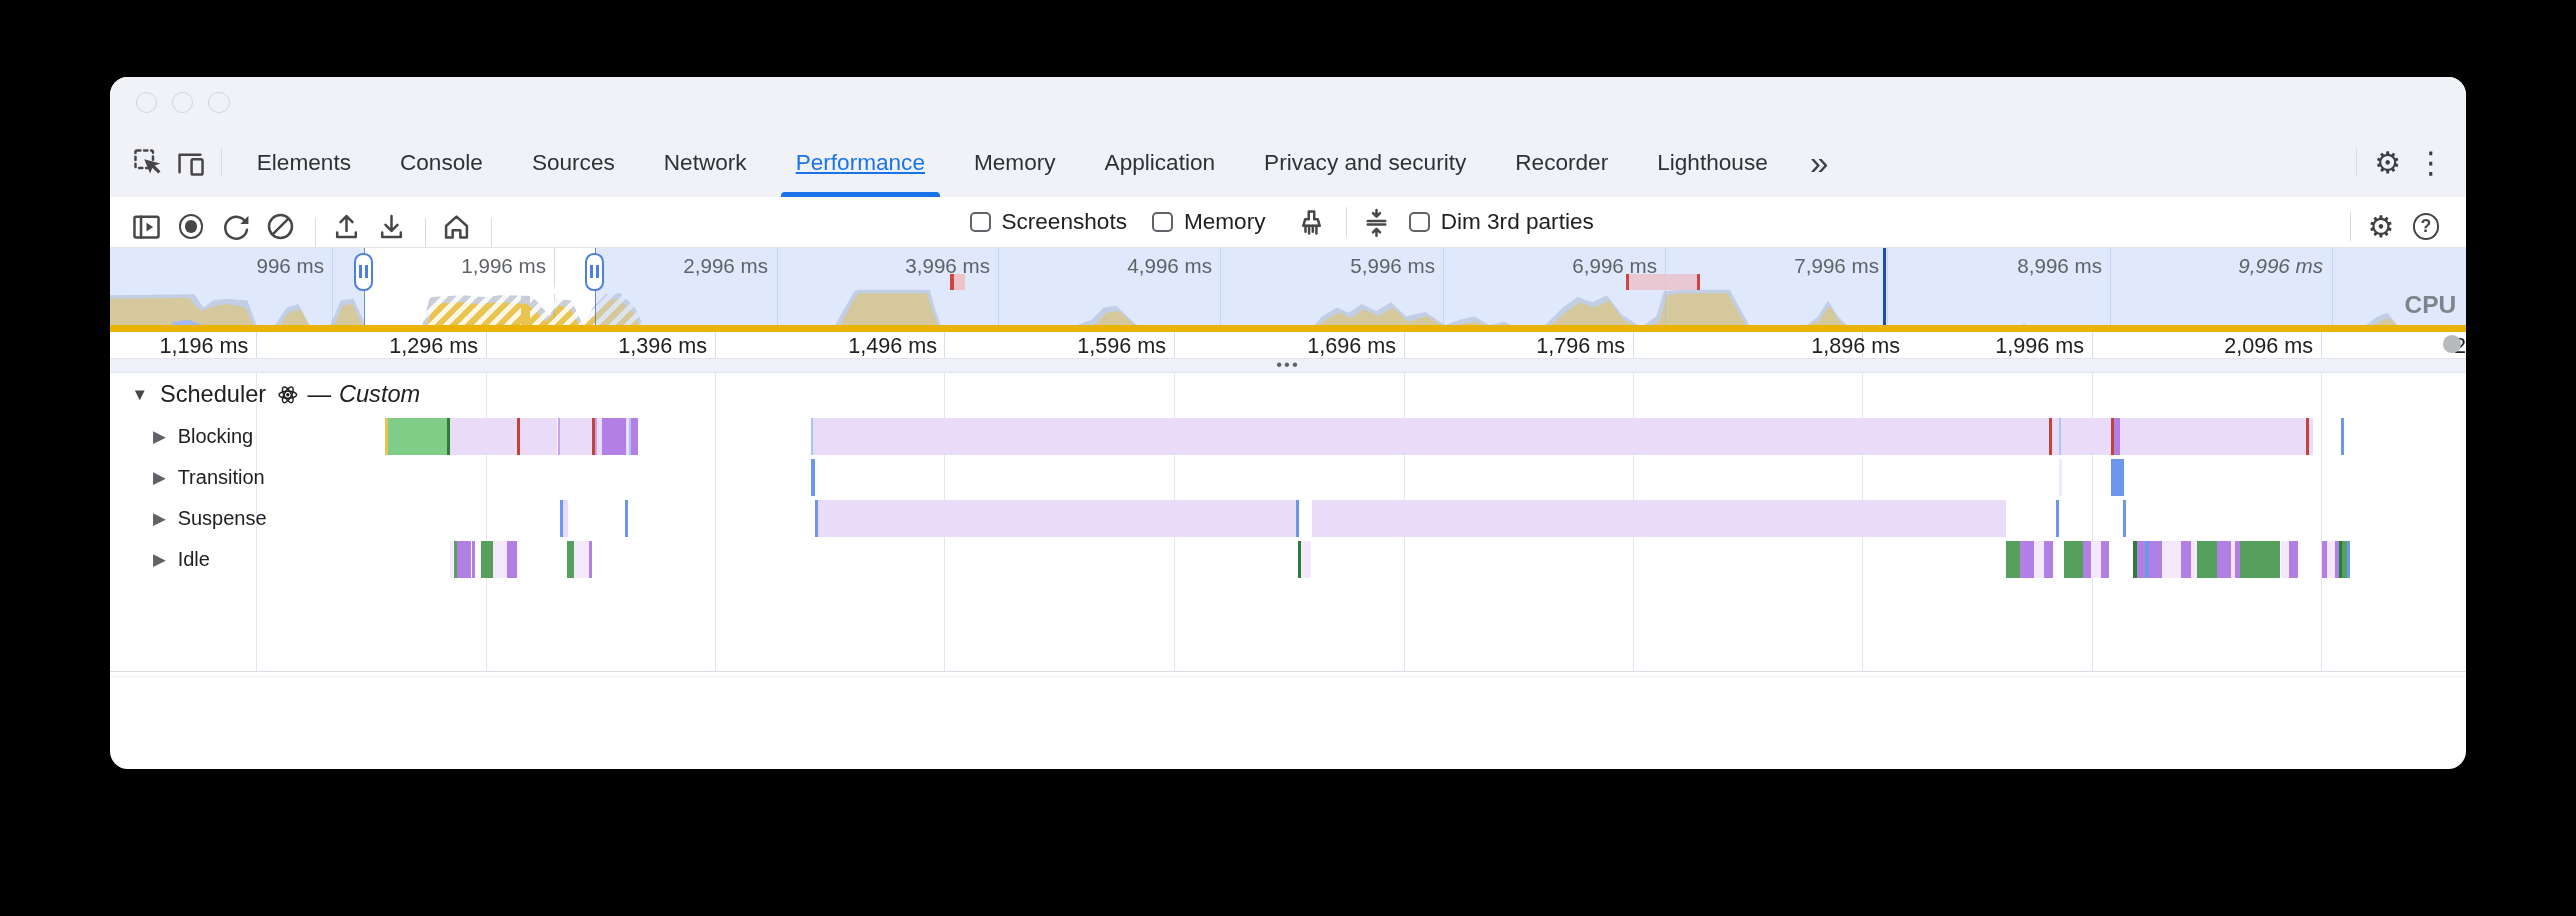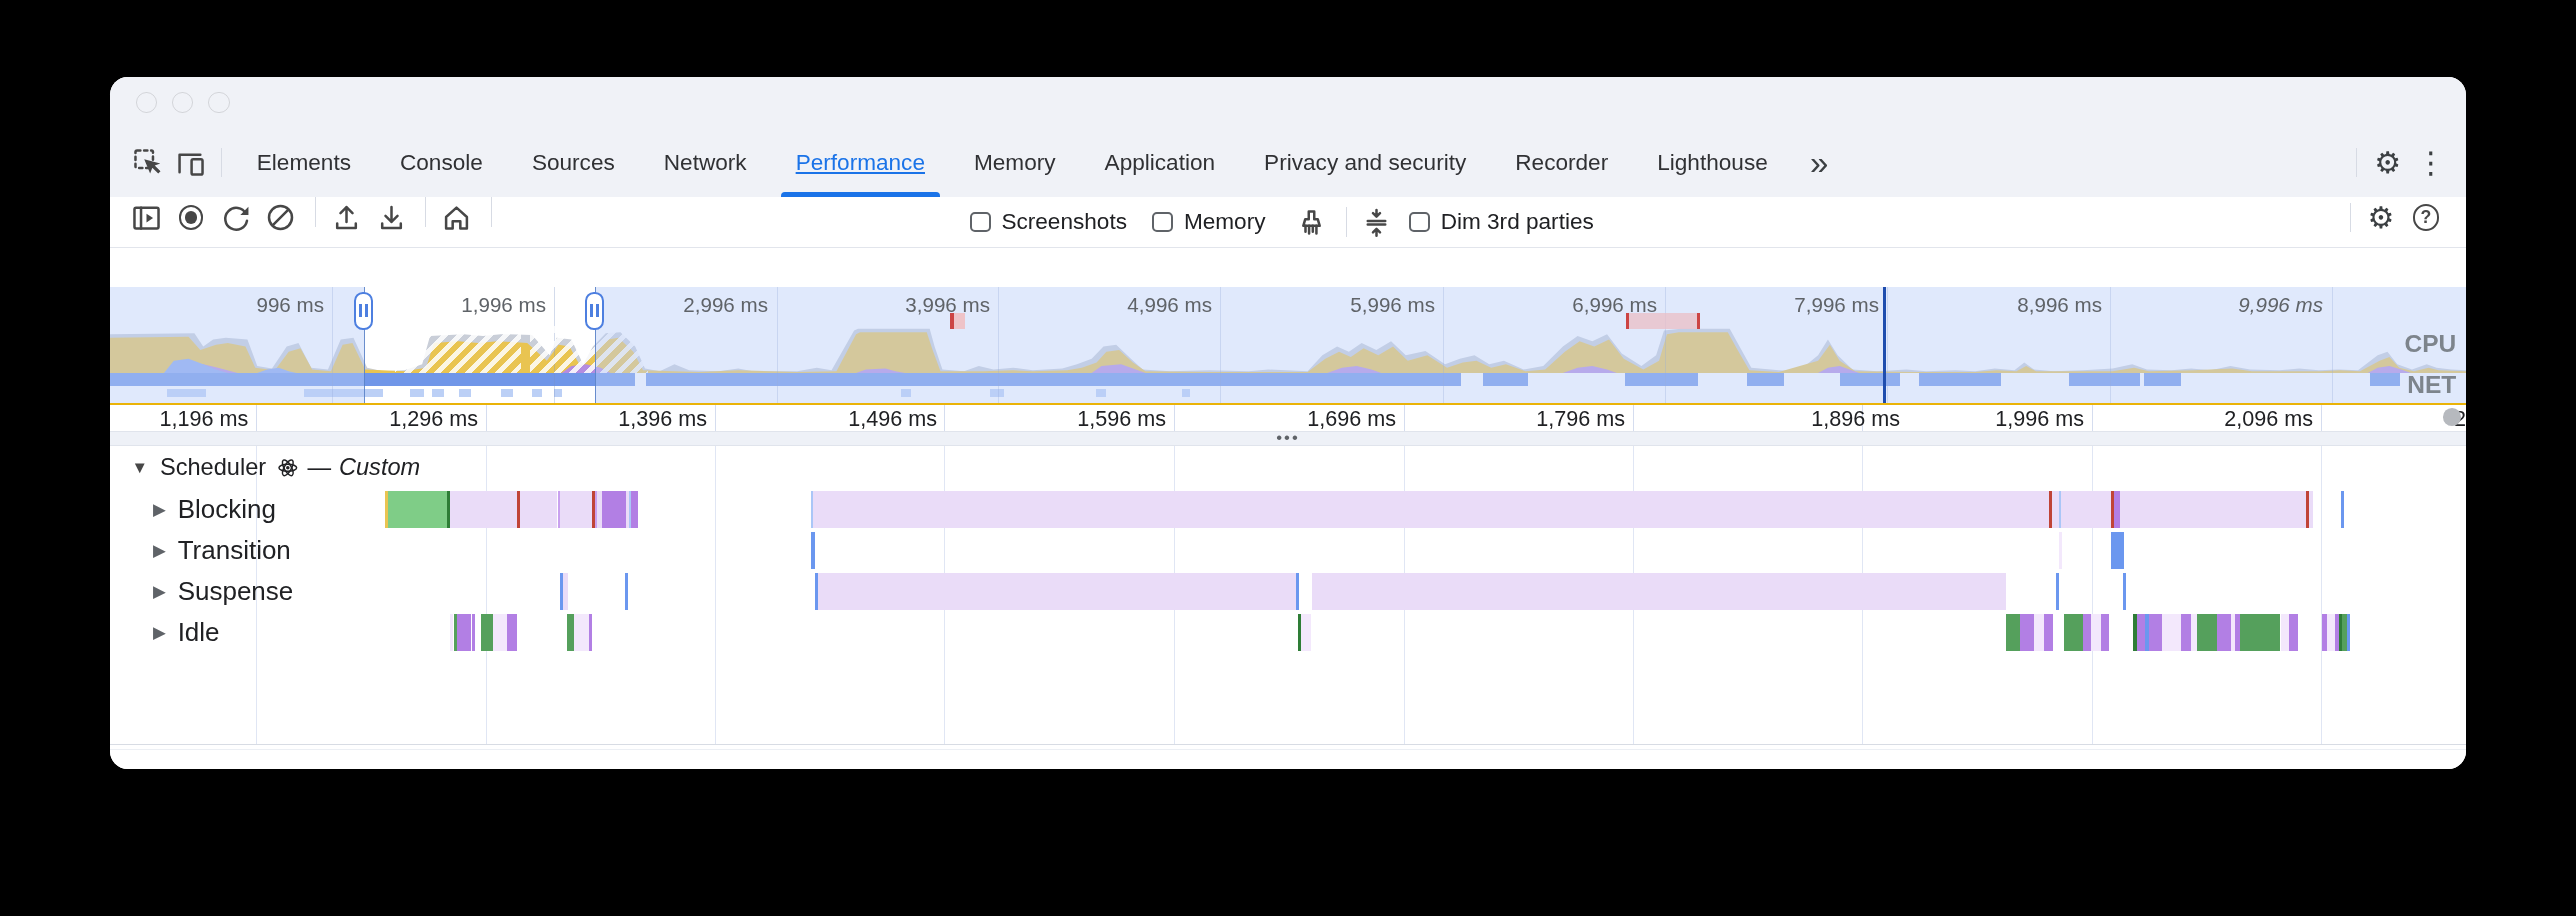--- a/index.html
+++ b/index.html
@@ -17,33 +17,33 @@
   .vsep { width:1px; height:29.5px; background:#d7dbe4; margin:0 9.8px; }
   .tabs { display:flex; align-items:center; height:100%; }
   .tab { padding:0 24.5px; height:100%; display:flex; align-items:center; font-size:22.6px; color:#303134; position:relative; cursor:default; white-space:nowrap; }
   .tab.sel { color:#1a73e8;text-decoration:underline; }
   .tab.sel::after { content:""; position:absolute; left:9.8px; right:9.8px; bottom:0; height:4.9px; background:#1a73e8; border-radius:3.9px 3.9px 0 0; }
   .more-tabs { font-size:33px; color:#3c4043; padding:0 17.7px; line-height:1; }
   .tab-right { margin-left:auto; display:flex; align-items:center; }
   .glyph { font-size:30px; color:#3c4043; line-height:1; }
 
   
-  .toolbar { height:51px; background:#fff; border-bottom:1px solid #e2e5ec; display:flex; align-items:flex-start; padding:0 15.7px; position:relative; }
+  .toolbar { height:51px; background:#fff; border-bottom:1px solid #e2e5ec; display:flex; align-items:flex-end; padding:0 15.7px; position:relative; }
   .toolbar .iconbtn { width:41px; height:41px; display:flex; align-items:center; justify-content:center; margin-right:3.9px; border-radius:5.9px; }
   .record-ring { width:24.5px; height:24.5px; border:2.6px solid #474747; border-radius:50%; display:flex; align-items:center; justify-content:center; }
   .record-dot { width:12.8px; height:12.8px; border-radius:50%; background:#474747; }
   .center-group { position:absolute; left:860px; display:flex; align-items:center; height:100%; }
   .cb { display:flex; align-items:center; margin-right:25.5px; }
   .cb .box { width:20.6px; height:20.6px; border:2.4px solid #5f6368; border-radius:4.9px; margin-right:10.8px; background:#fff; }
   .cb .lbl { font-size:22.6px; color:#202124; white-space:nowrap; }
   .right-group { margin-left:auto; display:flex; align-items:center; }
   .help-circle { width:26.5px; height:26.5px; border:2.6px solid #474747; border-radius:50%; display:flex; align-items:center; justify-content:center; font-size:17.7px; font-weight:bold; color:#474747; }
 
   
-  .overview { position:relative; height:118px; background:#fff; border-bottom:2px solid #eab308; overflow:hidden;margin-top:39px; }
+  .overview { position:relative; height:84px; background:#fff; border-bottom:7px solid #eab308; overflow:hidden; }
   .ov-grid-line { position:absolute; top:0; width:1px; height:118px; background:rgba(120,145,195,.33); z-index:2; }
   .ov-label { position:absolute; top:5.9px; width:147px; text-align:right; font-size:20.6px; color:#5f6368; z-index:4; }
   .cpu-svg { position:absolute; left:0; top:33px; width:2356px; height:53px; z-index:1; }
   .hatch { position:absolute; top:33px; height:53px; z-index:2;
            background:repeating-linear-gradient(135deg, rgba(255,255,255,.85) 0 4.9px, rgba(255,255,255,0) 4.9px 10.8px); }
   .net-seg { position:absolute; top:86px; height:12.8px; background:#7096e8; z-index:1; }
   .net-sub { position:absolute; top:102px; height:7.9px; background:#bcd0f6; z-index:1; }
   .dim { position:absolute; top:0; height:118px; background:rgba(186,207,248,.45); z-index:3; }
   .sel-edge { position:absolute; top:0; height:118px; width:1px; background:rgba(90,130,200,.9); z-index:4; }
   .handle { position:absolute; top:4.9px; width:18.7px; height:38px; background:#fff; border:2.6px solid #4d7fe0; border-radius:8.8px;
@@ -69,21 +69,21 @@
   .tracks { position:relative; height:298px; background:#fff; overflow:hidden; }
   .tracks .tick { position:absolute; top:0; width:1px; height:100%; background:rgba(160,180,222,.33); }
   .track-header { position:relative; height:43px; display:flex; align-items:center; padding-left:21.6px; z-index:2; }
   .tri { color:#474747; font-size:16.7px; margin-right:11.8px; }
   .tri2 { color:#5f6368; font-size:16.7px; margin-right:11.8px; }
   .thead-name { font-size:23.6px; color:#202124; margin-right:9.8px; }
   .thead-dash { font-size:23.6px; color:#202124; margin:0 7.9px; }
   .thead-suffix { font-size:23.6px; font-style:italic; color:#202124; }
   .track-row { position:relative; height:41px; }
   .row-label-wrap { position:absolute; left:43px; top:0; height:100%; display:flex; align-items:center; z-index:2; }
-  .row-label { font-size:26px; color:#202124; }
+  .row-label { font-size:20px; color:#202124; }
   .bar { position:absolute; top:2px; height:37px; }
 
   
   .bottom { height:64px; background:#fff; border-top:1px solid #d8dce4; position:relative; }
   .bottom::after { content:""; position:absolute; top:3.9px; left:0; right:0; height:1px; background:#eceff4; }
 
   svg.ic { display:block; }
   .stroke { fill:none; stroke:#474747; stroke-width:2.3; stroke-linecap:round; stroke-linejoin:round; }
   .fillg { fill:#474747; stroke:none; }
 </style>

